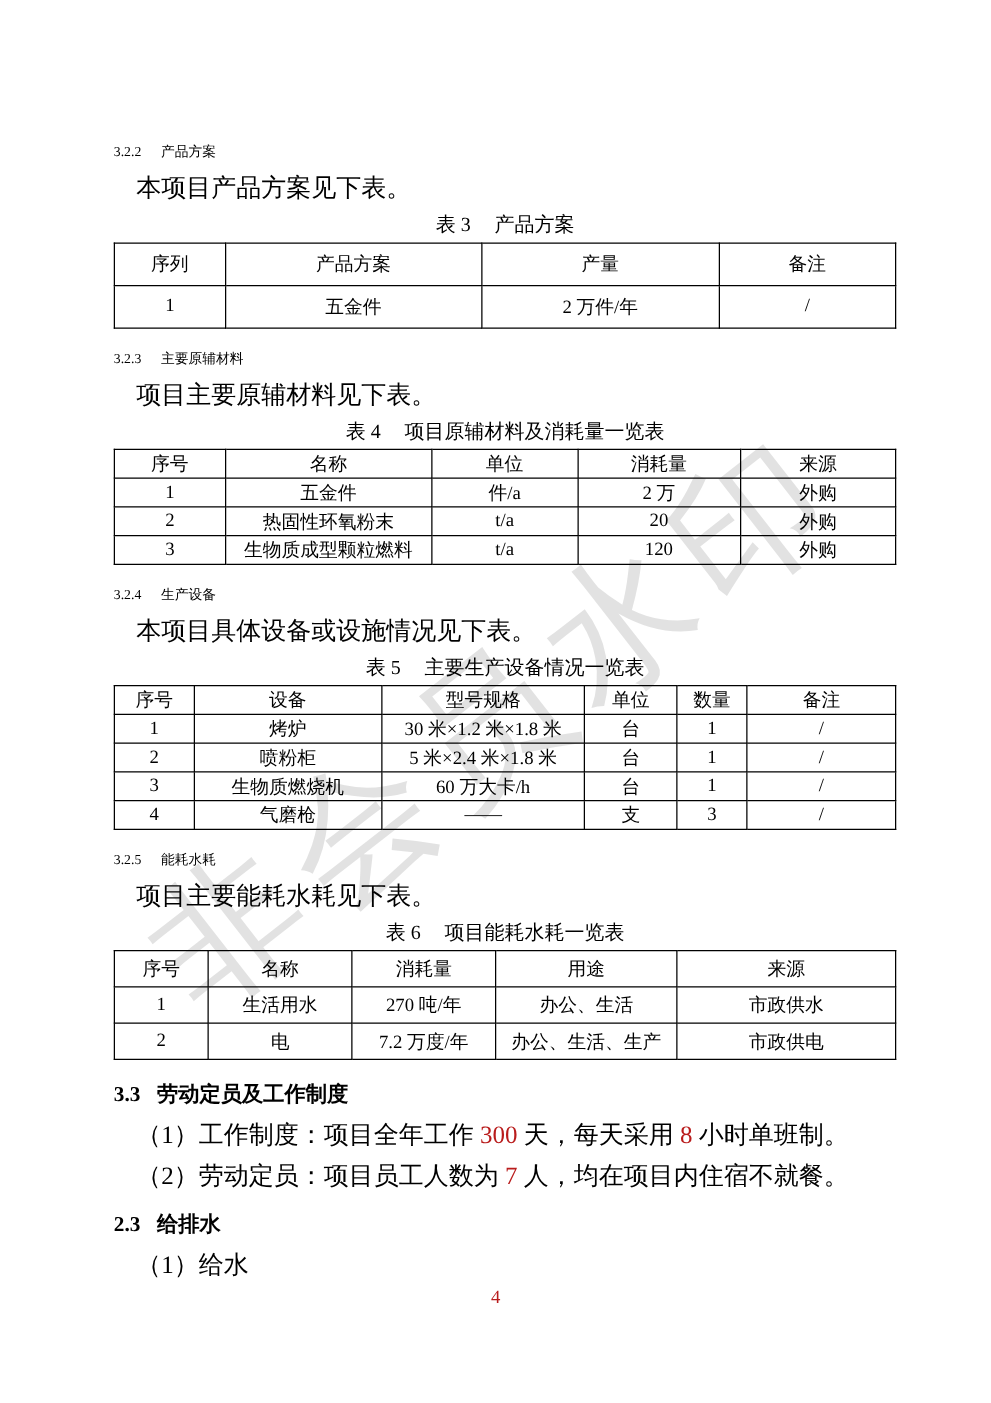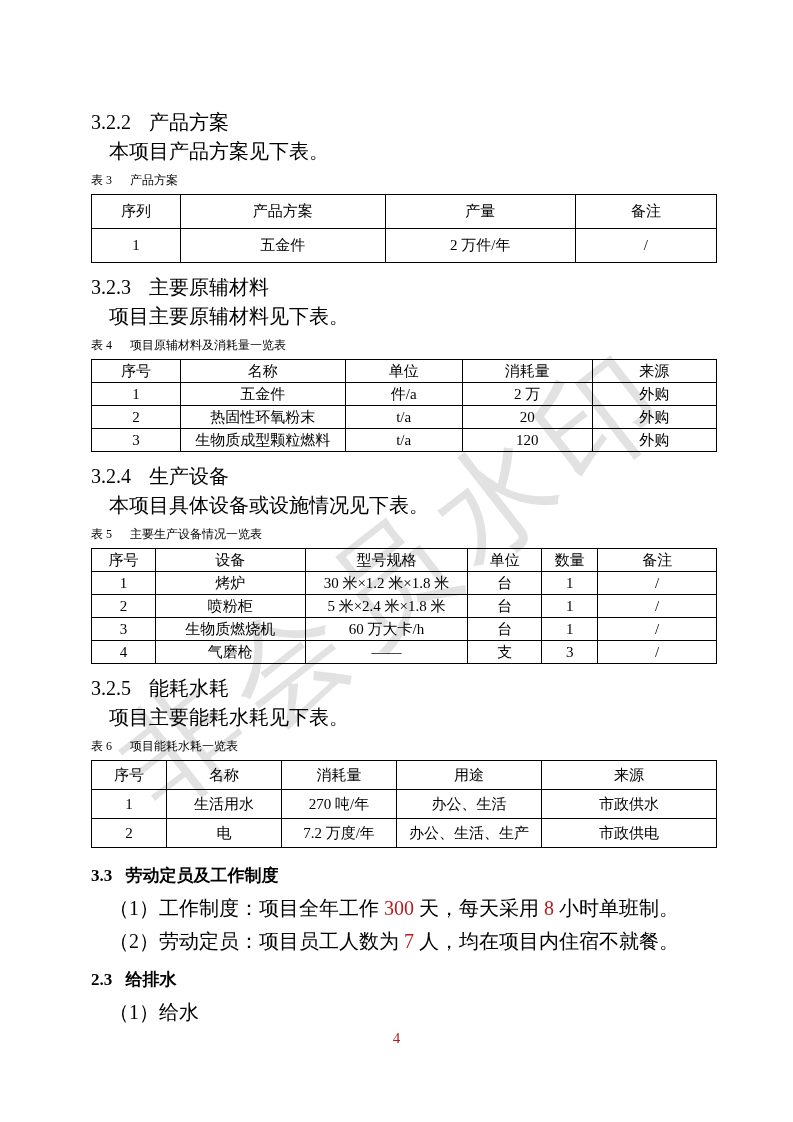--- a/index.html
+++ b/index.html
@@ -10,28 +10,28 @@
     color:#000;
   }
   .watermark {
     position:absolute; left:50%; top:578px; z-index:0;
     transform:translate(-50%,-50%) rotate(-38deg);
     font-size:118px; letter-spacing:14px; white-space:nowrap;
     color:rgba(125,125,125,0.22); font-weight:400;
     pointer-events:none; user-select:none;
   }
   .content { position:relative; z-index:1; padding:112px 76px 0 91px; }
-  .sec-h { margin:14px 0 9px 0; font-size:20px; font-weight:400; line-height:20px; }
+  .sec-h { margin:14px 0 9px 0; font-size:11px; font-weight:400; line-height:20px; }
   .sec-h:first-child { margin-top:0; }
   .sec-h .sec-num { margin-right:13px; }
   .sec-hb { margin:16px 0 10px 0; font-size:17px; font-weight:700; line-height:23px; }
   .sec-hb .sec-num { margin-right:9px; }
   .para { margin:0 0 8px 0; padding-left:18px; font-size:20px; line-height:21px; }
   .para.loose { margin-bottom:11px; line-height:22px; }
-  .tcap { text-align:left; font-size:12px; line-height:21px; margin:0 0 3px 0; }
+  .tcap { text-align:center; font-size:16px; line-height:21px; margin:0 0 3px 0; }
   .tcap .cap-no { margin-right:15px; }
   table.dtab {
     width:100%; border-collapse:collapse; table-layout:fixed;
     margin:0 0 11px 0; background:transparent;
   }
   table.dtab th, table.dtab td {
     border:1px solid #000; text-align:center; vertical-align:middle;
     font-size:15px; font-weight:400; padding:1px 2px; overflow:hidden;
   }
   table.t3 th, table.t3 td { height:31px; }

